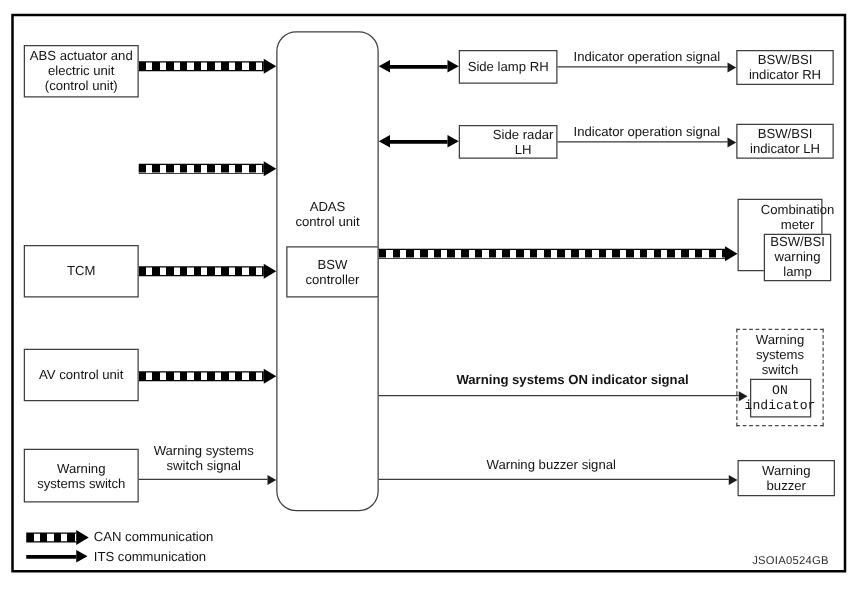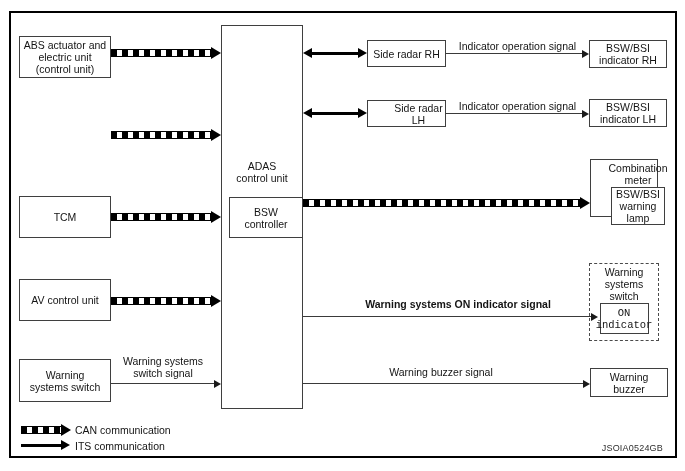--- a/index.html
+++ b/index.html
@@ -78,28 +78,28 @@
   <div class="frame"></div>
 
   <div class="box" style="left:19px;top:36px;width:92px;height:42px;">ABS actuator and
 electric unit
 (control unit)</div>
   <div class="box" style="left:19px;top:196px;width:92px;height:42px;">TCM</div>
   <div class="box" style="left:19px;top:279px;width:92px;height:42px;">AV control unit</div>
   <div class="box" style="left:19px;top:359px;width:92px;height:43px;">Warning
 systems switch</div>
 
-  <div class="box adas" style="left:221px;top:25px;width:82px;height:384px;">
+  <div class="box adas" style="left:221px;top:25px;width:82px;height:384px;border-radius:16px;">
     <div class="adas-label">ADAS
 control unit</div>
     <div class="inner-box" style="position:absolute;left:7px;top:171px;width:74px;height:41px;">BSW
 controller</div>
   </div>
 
-  <div class="box" style="left:367px;top:40px;width:79px;height:27px;">Side radar RH</div>
+  <div class="box" style="left:367px;top:40px;width:79px;height:27px;">Side lamp RH</div>
   <div class="box" style="left:367px;top:100px;width:79px;height:27px;padding-left:24px;">Side radar LH</div>
 
   <div class="box" style="left:589px;top:40px;width:78px;height:28px;">BSW/BSI
 indicator RH</div>
   <div class="box" style="left:589px;top:99px;width:78px;height:28px;">BSW/BSI
 indicator LH</div>
 
   <div class="box col" style="left:590px;top:159px;width:68px;height:58px;padding-left:28px;">
     <div>Combination
 meter</div>

